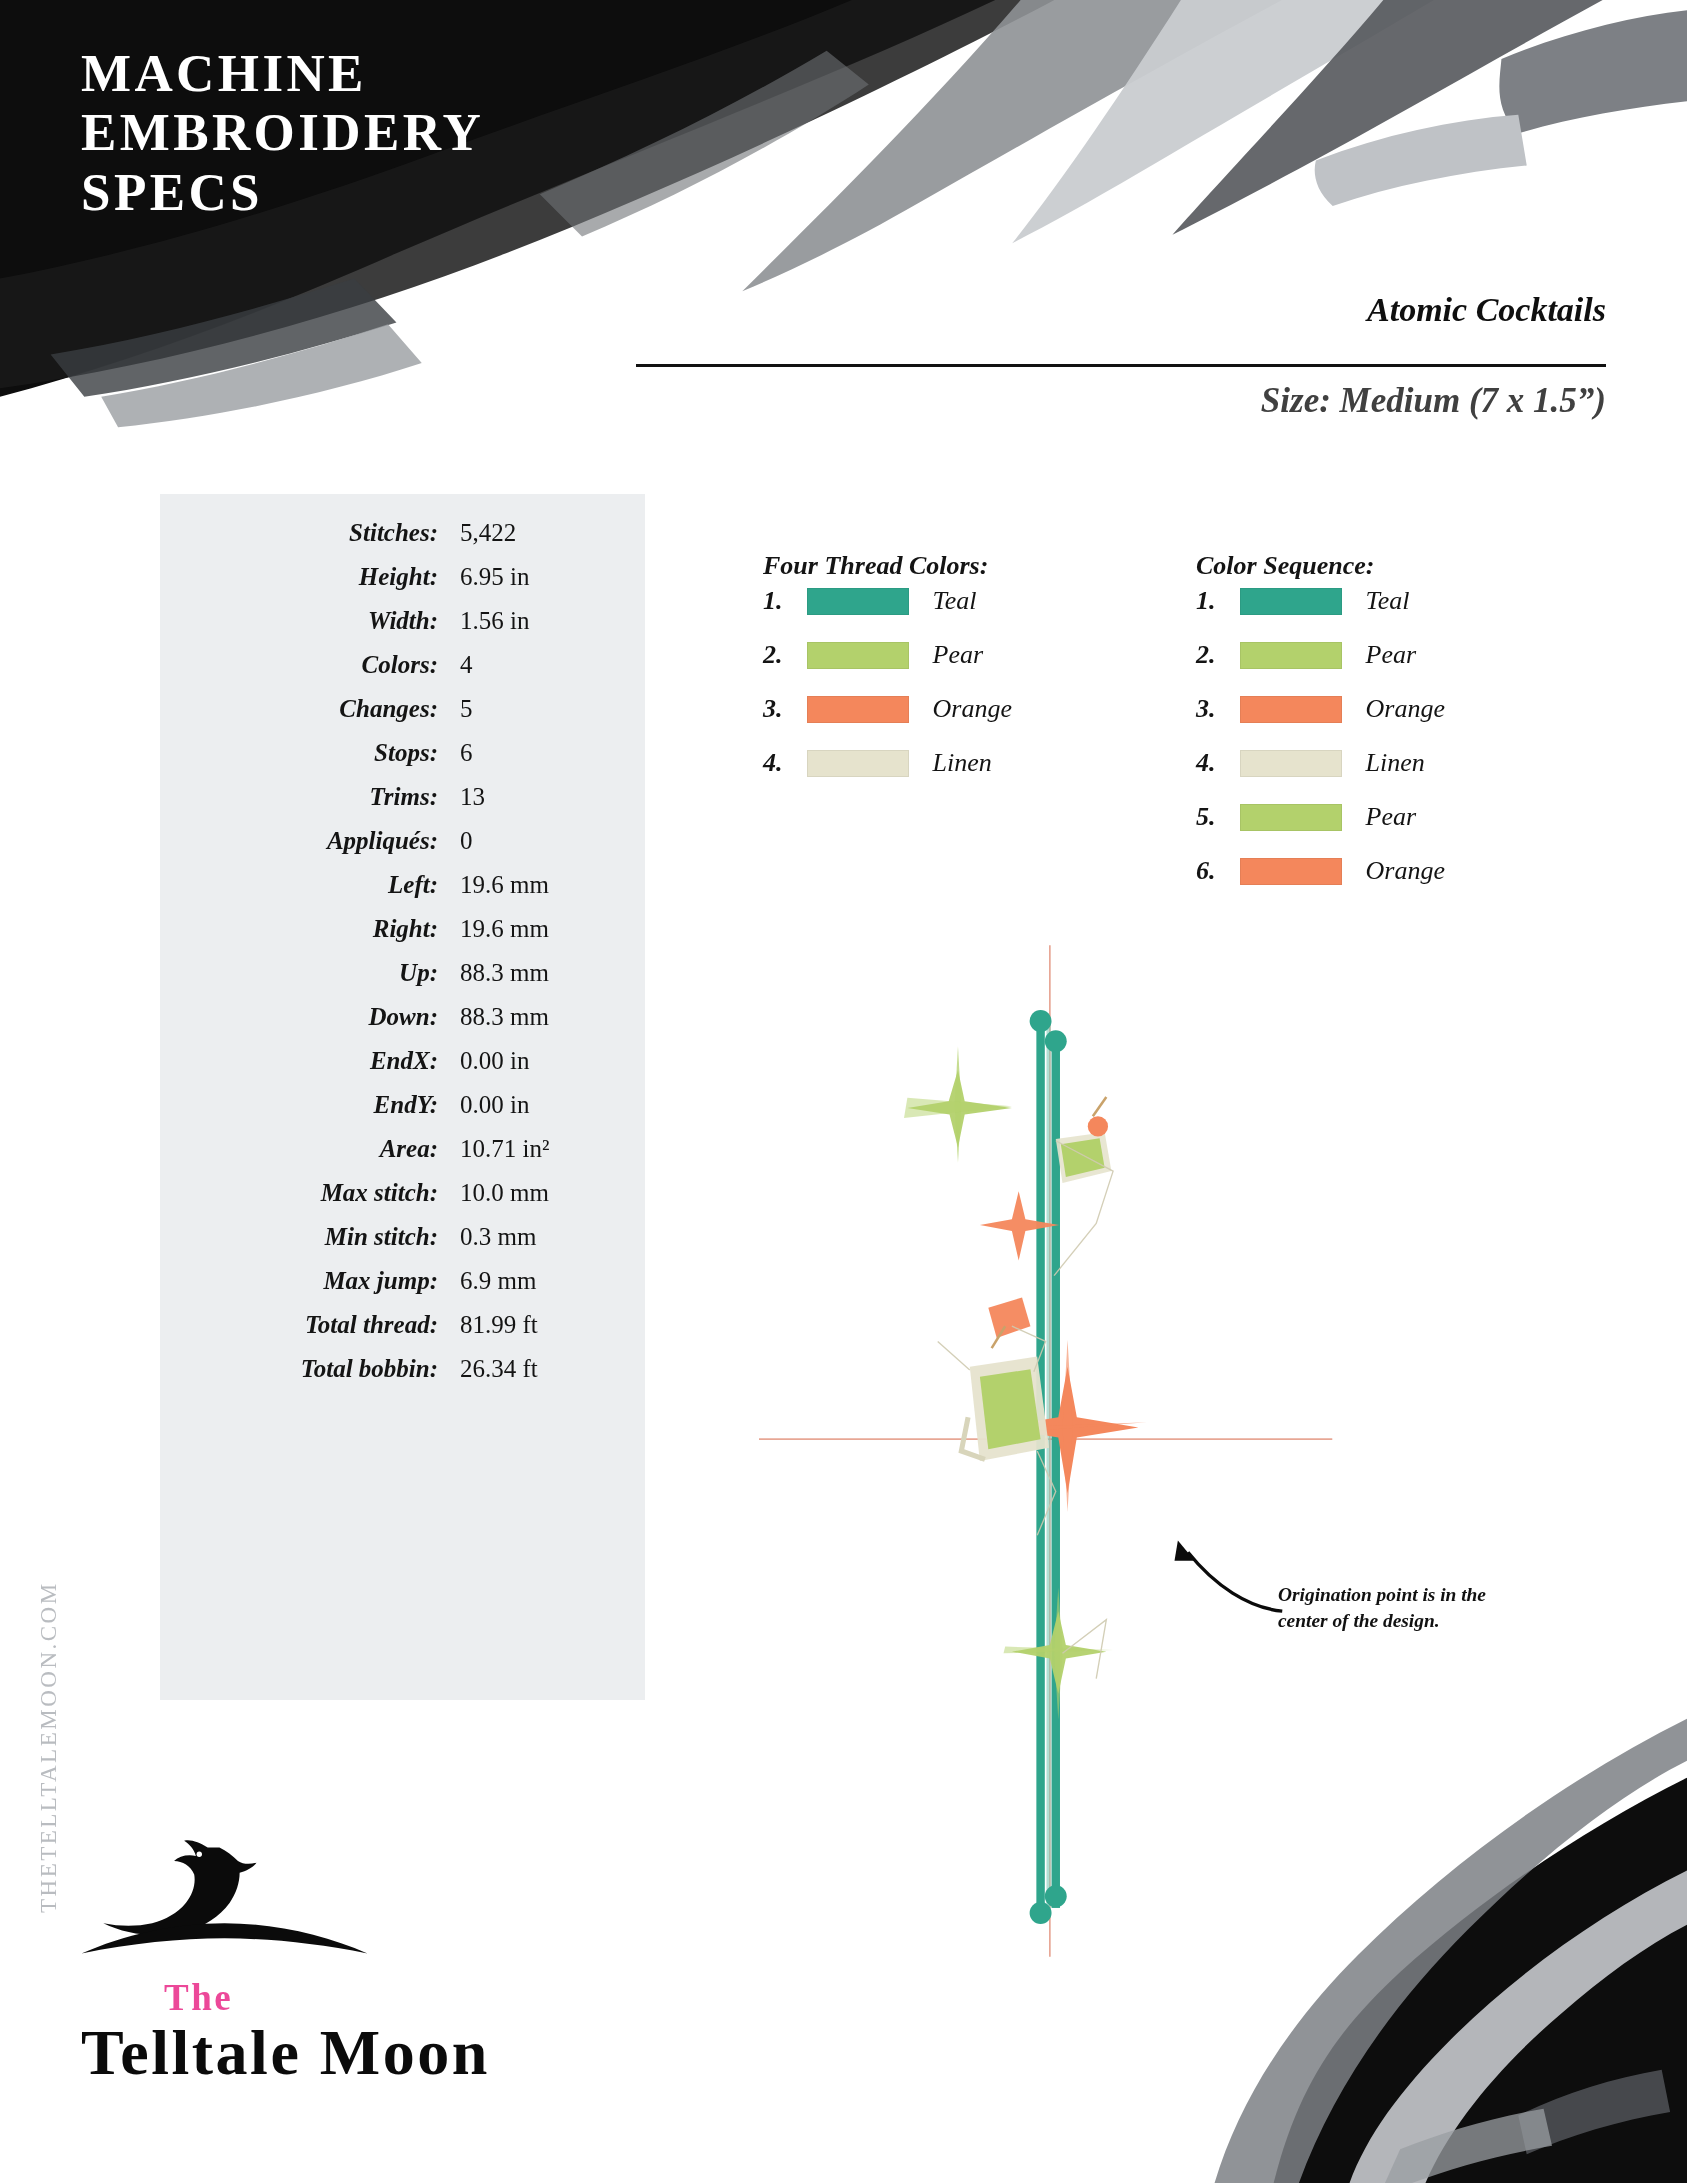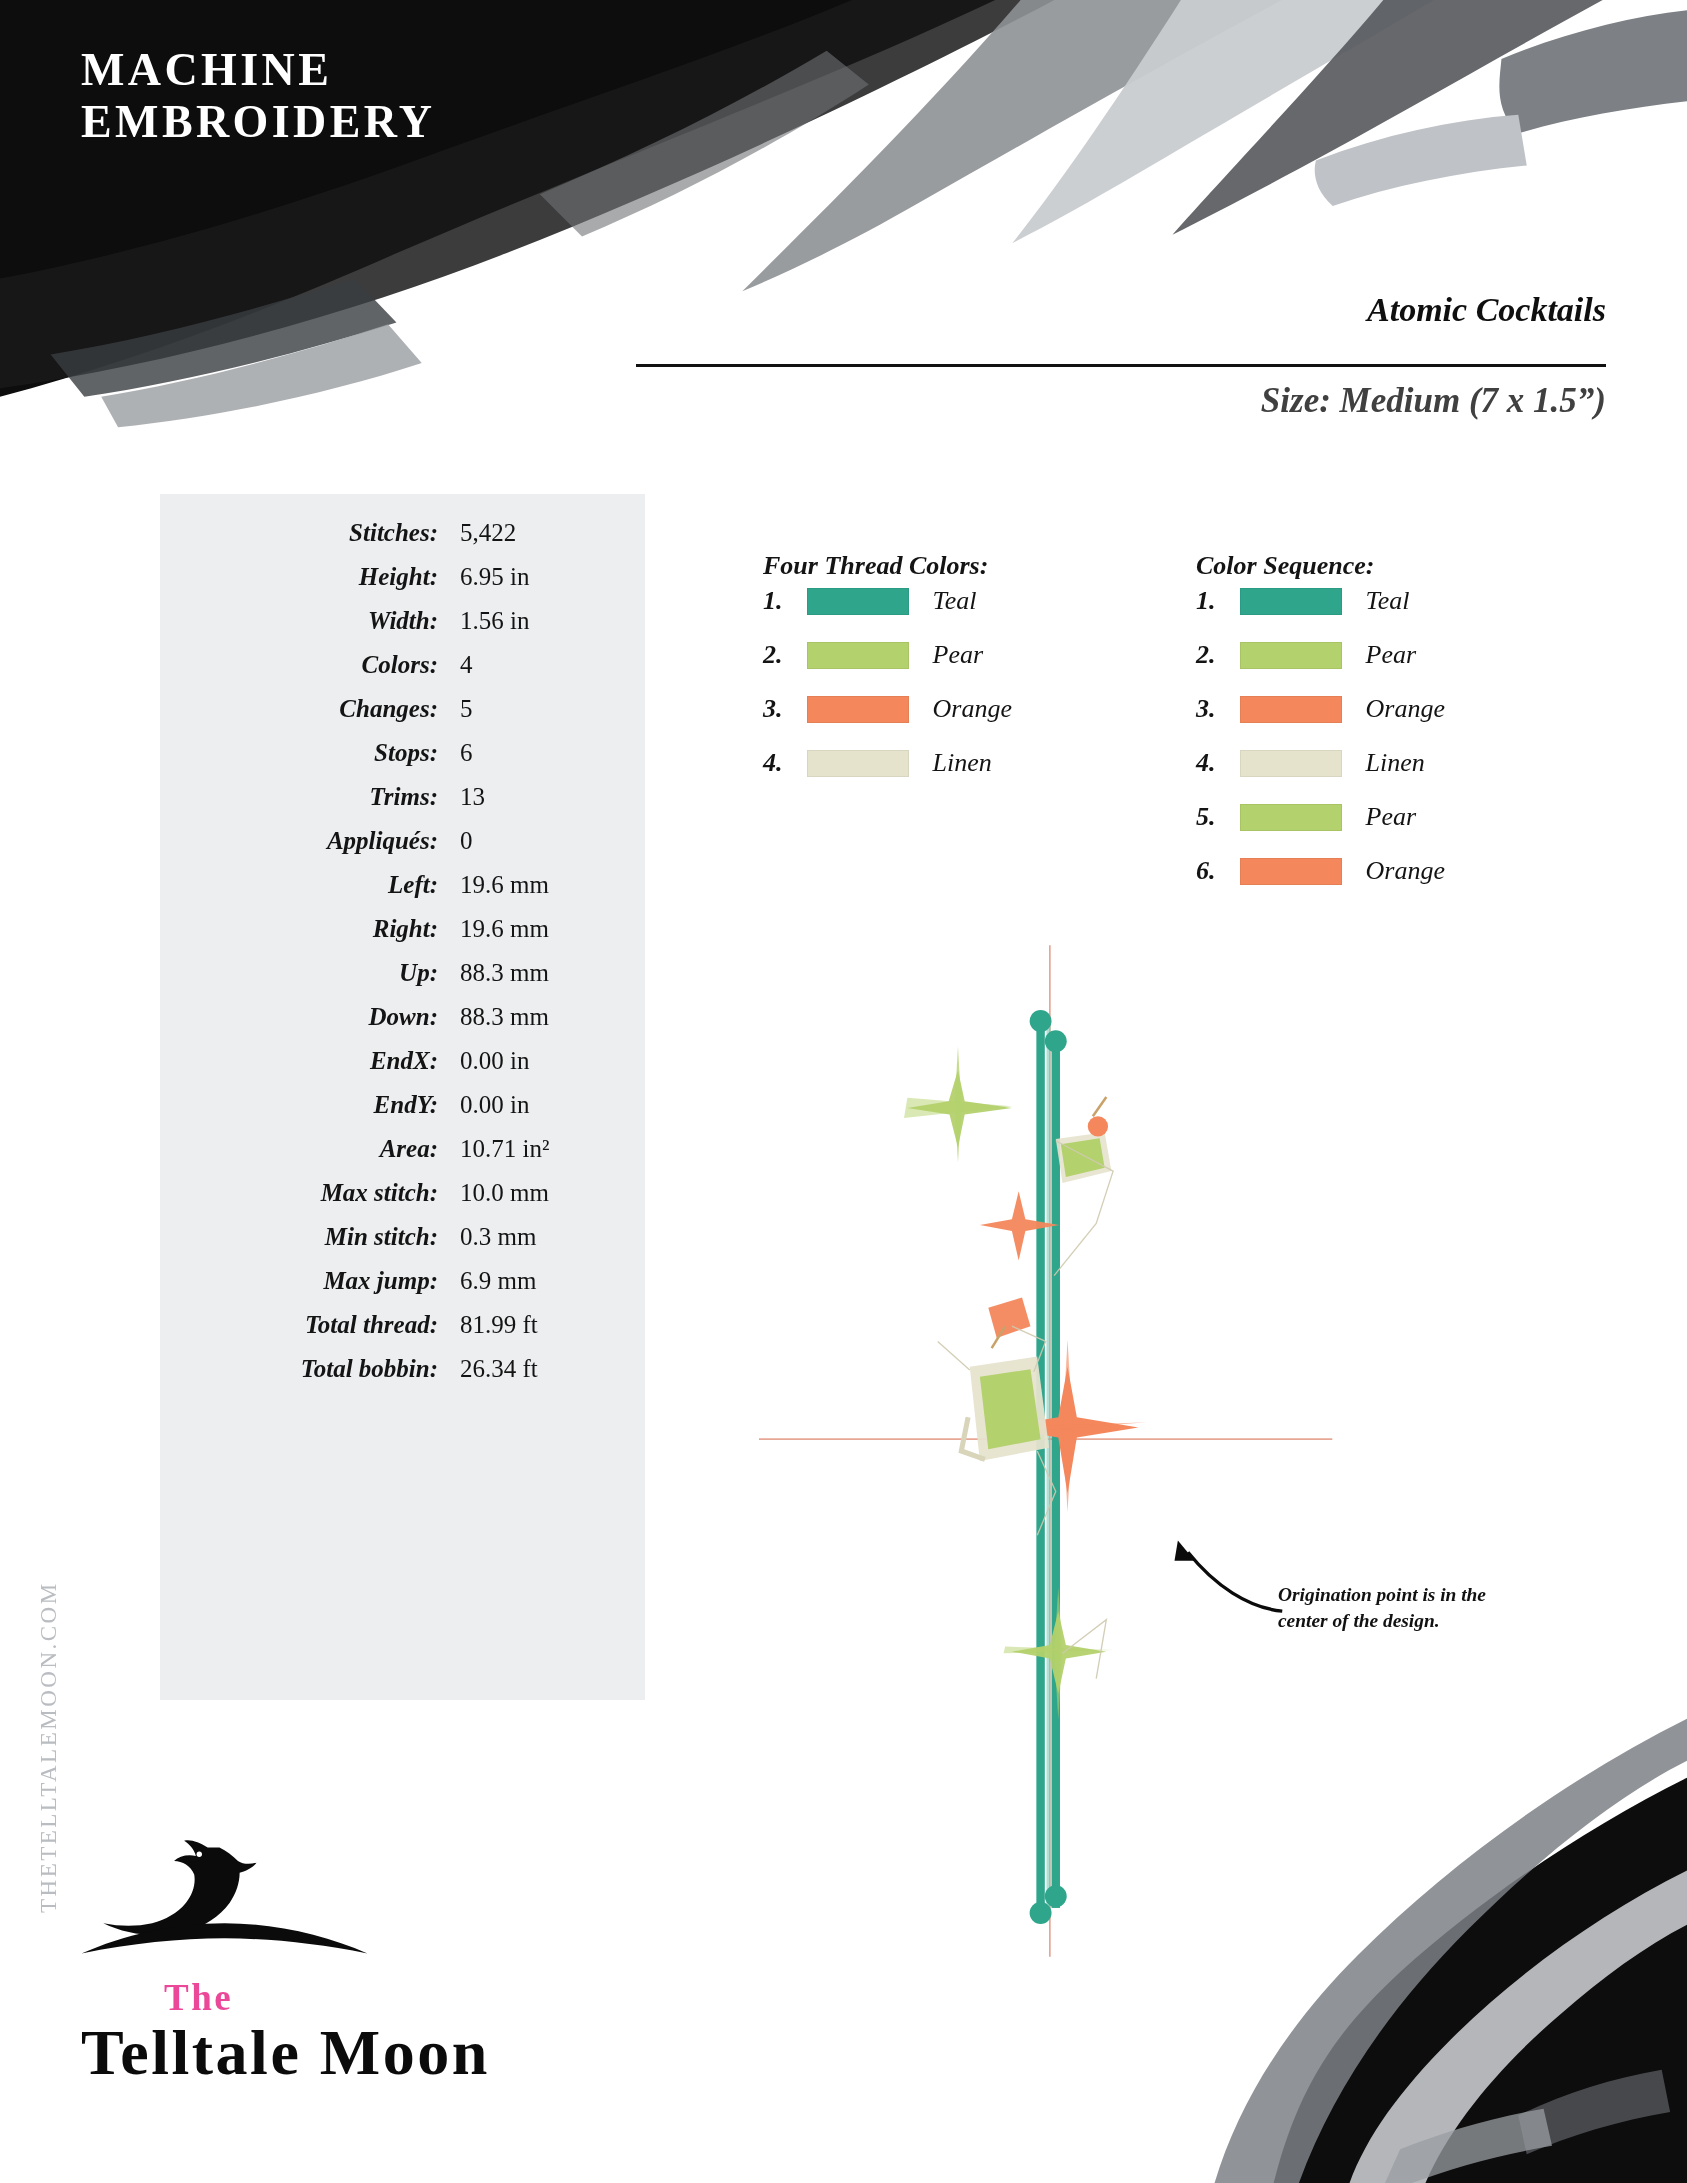--- a/index.html
+++ b/index.html
@@ -35,21 +35,21 @@
   .title-block {
     position: absolute;
     top: 44px;
     left: 81px;
     z-index: 5;
     color: #ffffff;
   }
   .title-line {
     font-family: "Liberation Serif", serif;
     font-weight: bold;
-    font-size: 46px;
+    font-size: 53px;
     letter-spacing: 3.4px;
     line-height: 1.12;
     text-transform: uppercase;
     white-space: nowrap;
   }
 
   .doc-name {
     position: absolute;
     top: 291px;
     right: 81px;
@@ -224,20 +224,21 @@
   <path d="M1780,70 C1850,40 1930,20 2000,12 L2000,120 C1930,128 1860,140 1800,158 C1770,128 1778,95 1780,70 Z" fill="#7d8085"></path>
   <path d="M1560,190 C1640,160 1720,142 1800,136 L1810,196 C1730,204 1650,220 1580,244 C1560,226 1556,206 1560,190 Z" fill="#bfc2c6"></path>
   <path d="M60,420 C180,400 300,368 420,330 L470,382 C350,420 220,452 100,470 Z" fill="#3a3d41" opacity="0.8"></path>
   <path d="M120,470 C230,452 350,420 460,384 L500,430 C390,466 260,494 140,506 Z" fill="#9a9da1" opacity="0.8"></path>
   <path d="M640,230 C760,180 880,120 980,60 L1030,100 C930,165 810,230 690,280 Z" fill="#6e7175" opacity="0.6"></path>
 </svg>
 
 <div class="title-block">
   <div class="title-line">Machine</div>
   <div class="title-line">Embroidery</div>
+  <div class="title-line">Specs</div>
 </div>
 
 <div class="doc-name">Atomic Cocktails</div>
 <div class="rule"></div>
 <div class="doc-size">Size: Medium (7 x 1.5”)</div>
 
 <div class="specs-panel"></div>
 <table class="specs-table">
   <tbody>
     <tr>

